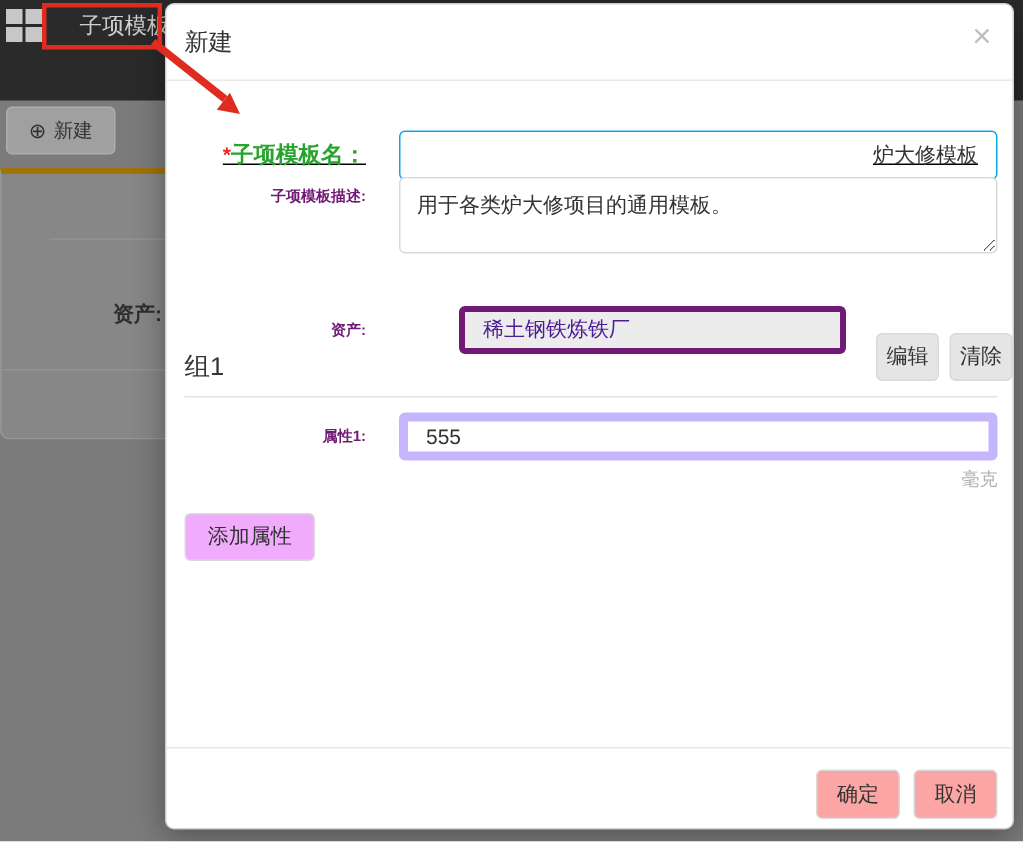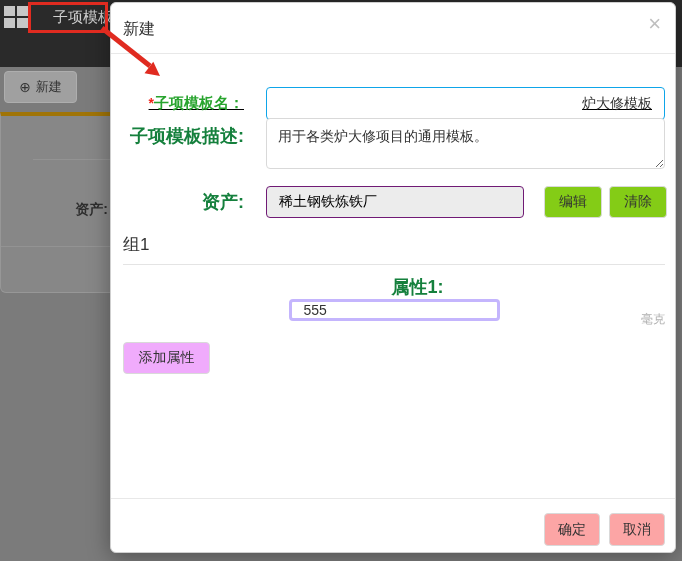--- a/index.html
+++ b/index.html
@@ -31,41 +31,41 @@
 
   
   .modal { position:absolute; left:110px; top:2px; width:566px; height:551px; background:#ffffff;
            border:1px solid #cfcfcf; border-radius:6px; box-shadow:0 4px 22px rgba(0,0,0,0.35); }
   .modal-header { position:absolute; left:0; top:0; right:0; height:51px; border-bottom:1px solid #e8e8e8; }
   .modal-title { position:absolute; left:12px; top:0; line-height:51px; font-size:16px; color:#333; }
   .modal-close { position:absolute; right:14px; top:10px; font-size:22px; color:#bfbfbf; cursor:pointer;
                  line-height:1; background:none; border:none; font-family:inherit; }
 
   .form-row { position:absolute; left:12px; right:10px; display:flex; align-items:center; }
-  .form-label { width:143px; padding-right:22px; text-align:right; font-size:18px; font-weight:bold;
-                color:#15803d; flex:none; }
+  .form-label { width:143px; padding-right:22px; text-align:right; font-size:10px; font-weight:bold;
+                color:#701a75; flex:none; }
   .form-label.top-align { align-self:flex-start; margin-top:6px; }
   .label-green { color:#28a42e; font-size:15px; }
   .req-mark { color:#f0251b; font-size:14px; }
 
   .row-name  { top:84px;text-decoration:underline; }
   .row-desc  { top:115px; align-items:flex-start; }
   .row-asset { top:183px; }
-  .row-attr  { top:272px;flex-direction:column; }
+  .row-attr  { top:272px; }
 
-  .text-input { flex:1; height:33px; border:3px solid #c4b5fd; border-radius:4px; padding:0 12px;
+  .text-input { flex:1; height:33px; border:6px solid #c4b5fd; border-radius:4px; padding:0 12px;
                 font-size:14px; color:#333; font-family:inherit; outline:none; background:#fff; }
   .input-green { border:1px solid #0ea5e9;text-align:right; }
   .input-plain { height:32px; }
   .desc-textarea { flex:1; height:51px; border:1px solid #d9d9d9; border-radius:4px; padding:7px 11px;
                    font-size:14px; color:#333; font-family:inherit; resize:both; outline:none; line-height:1.45; }
-  .asset-input { flex:none; width:258px; height:32px; background:#ececec; border:1px solid #701a75;
-                 color:#000000; }
-  .small-btn { flex:none; width:58px; height:32px; background:#84cc16; border:1px solid #d9d9d9;
-               border-radius:4px; font-size:14px; color:#333; font-family:inherit; cursor:pointer; }
+  .asset-input { flex:none; width:258px; height:32px; background:#ececec; border:4px solid #701a75;
+                 color:#4c1d95;margin-left:40px; }
+  .small-btn { flex:none; width:42px; height:32px; background:#e5e5e5; border:1px solid #d9d9d9;
+               border-radius:4px; font-size:14px; color:#333; font-family:inherit; cursor:pointer;margin-top:36px; }
   .btn-edit { margin-left:20px; }
   .btn-clear { margin-left:7px;text-align:center; }
 
   .group-title { position:absolute; left:12px; top:230px; font-size:17px; color:#333; }
   .group-divider { position:absolute; left:12px; right:10px; top:261px; height:1px; background:#e4e4e4; }
 
   .unit-hint { position:absolute; left:155px; right:10px; top:308px; text-align:right;
                font-size:12px; color:#b0b0b0; }
 
   .add-attr-btn { position:absolute; left:12px; top:339px; width:87px; height:32px; background:#f0abfc;

